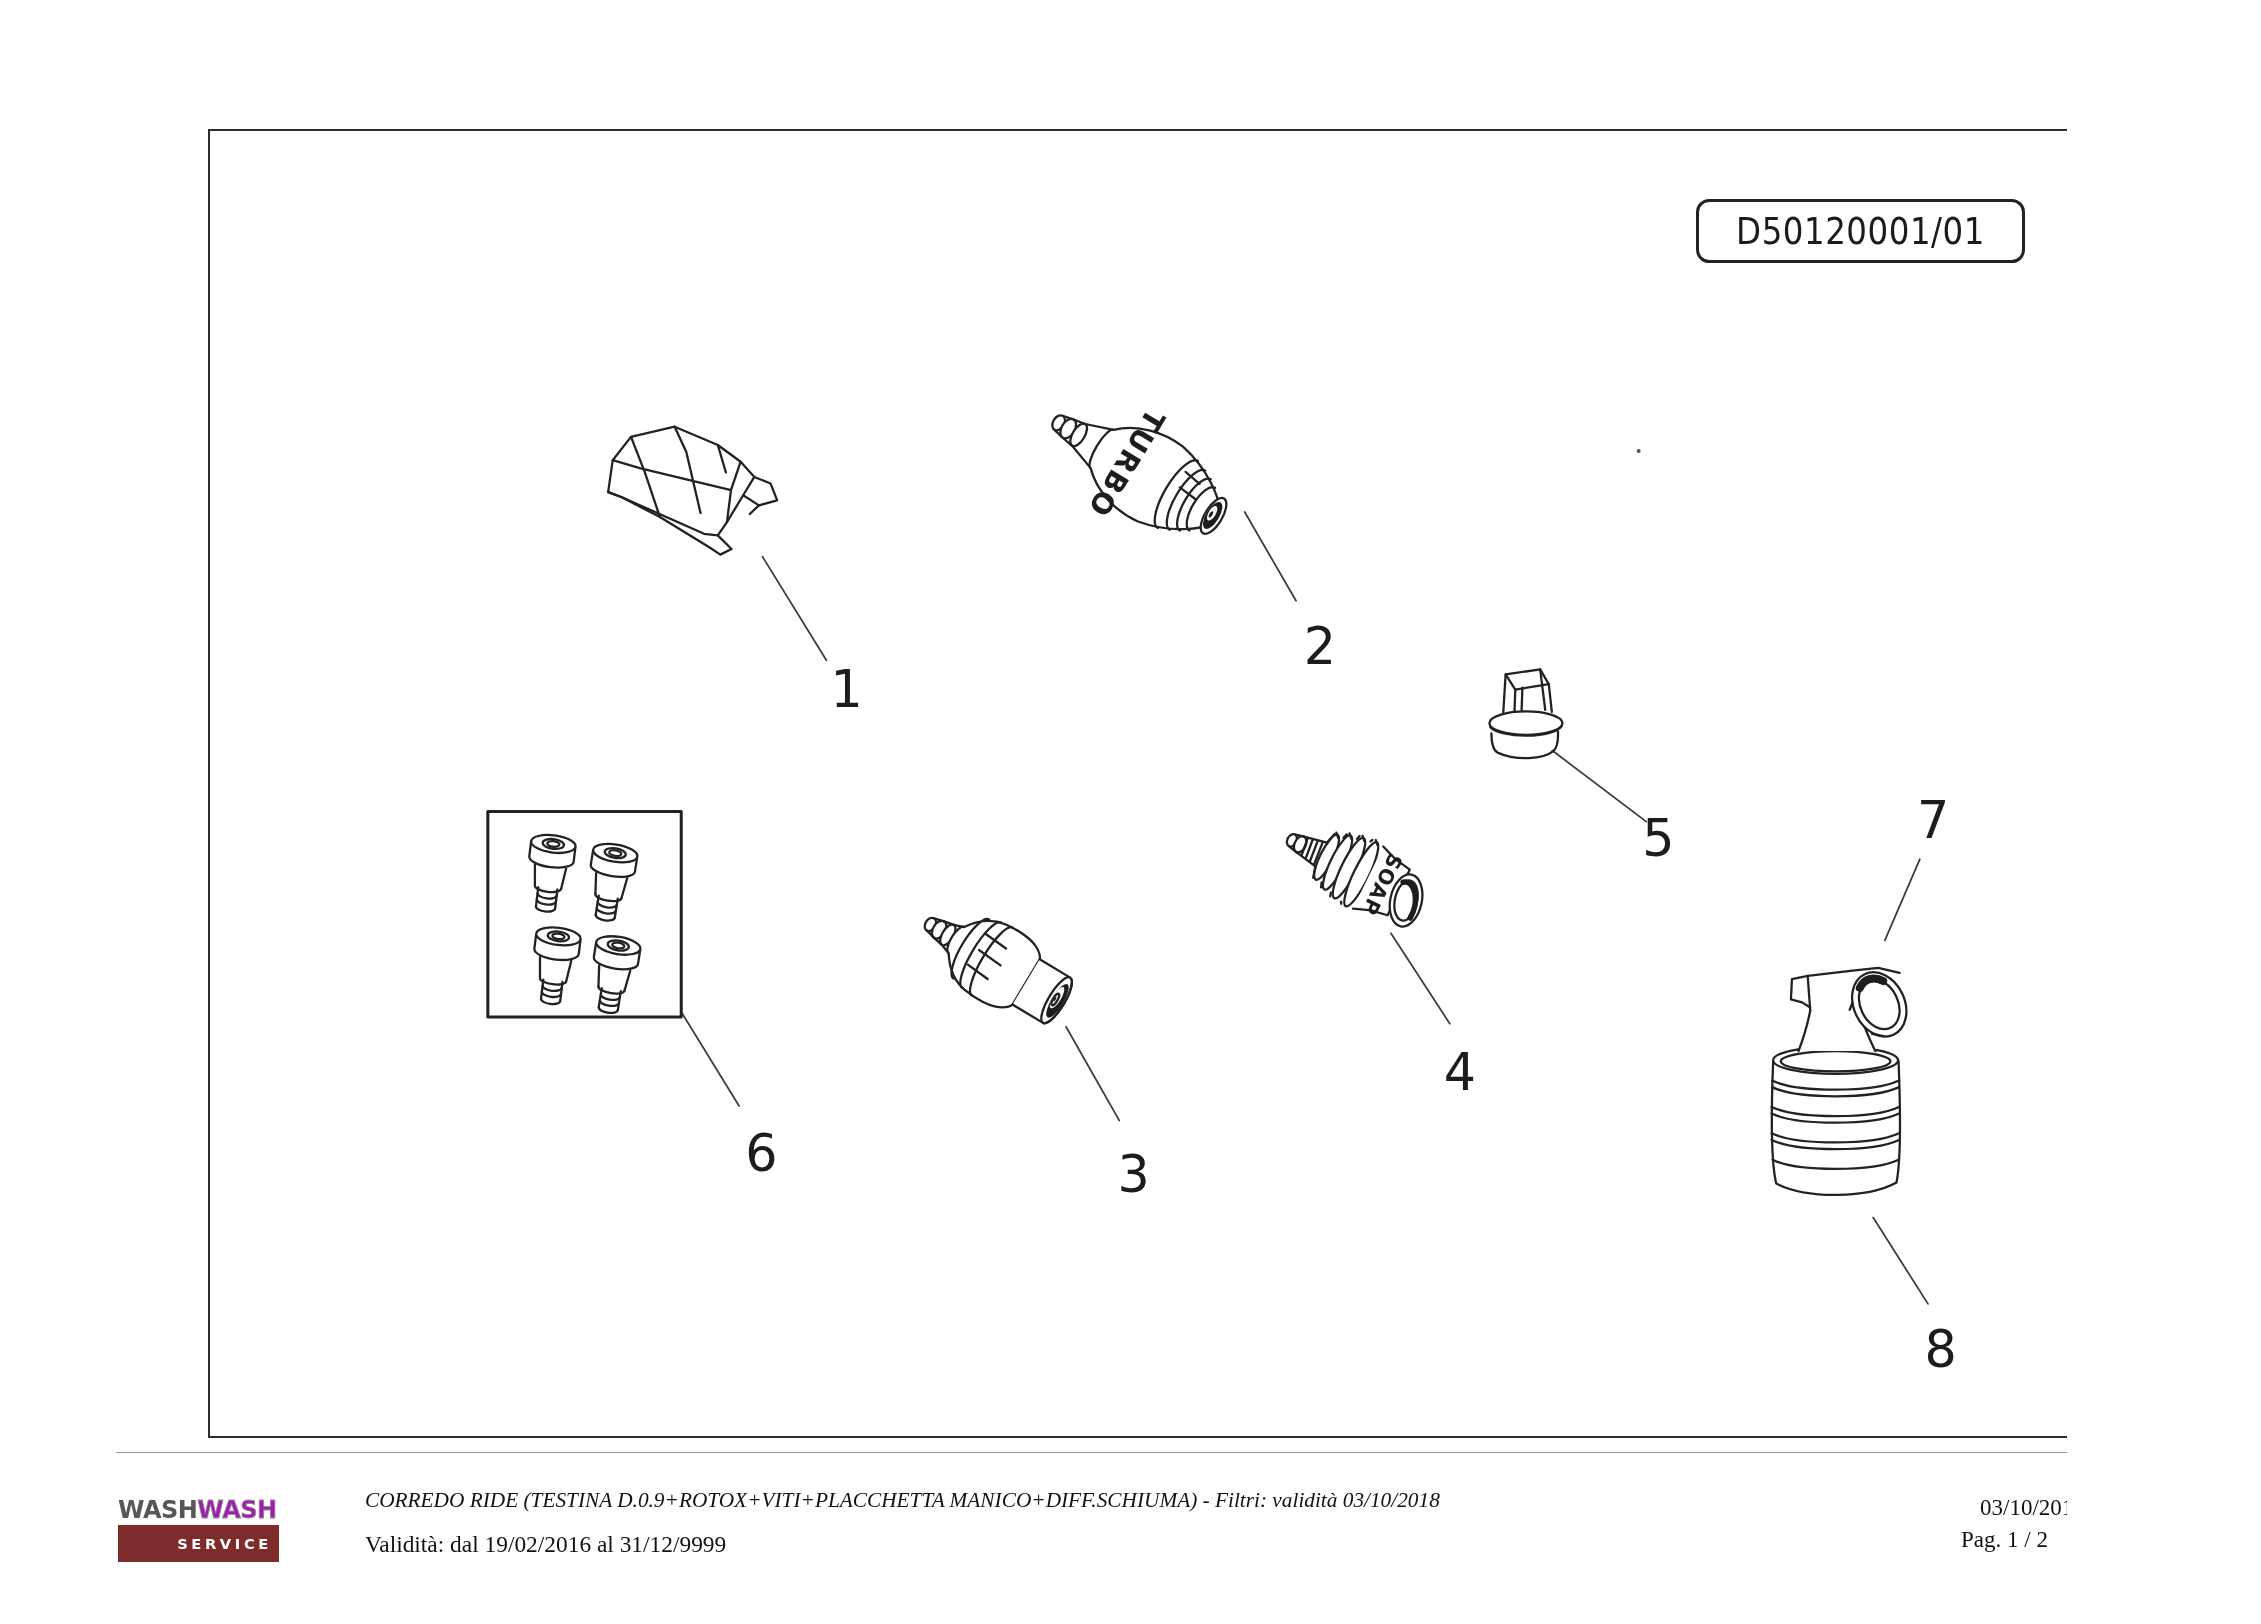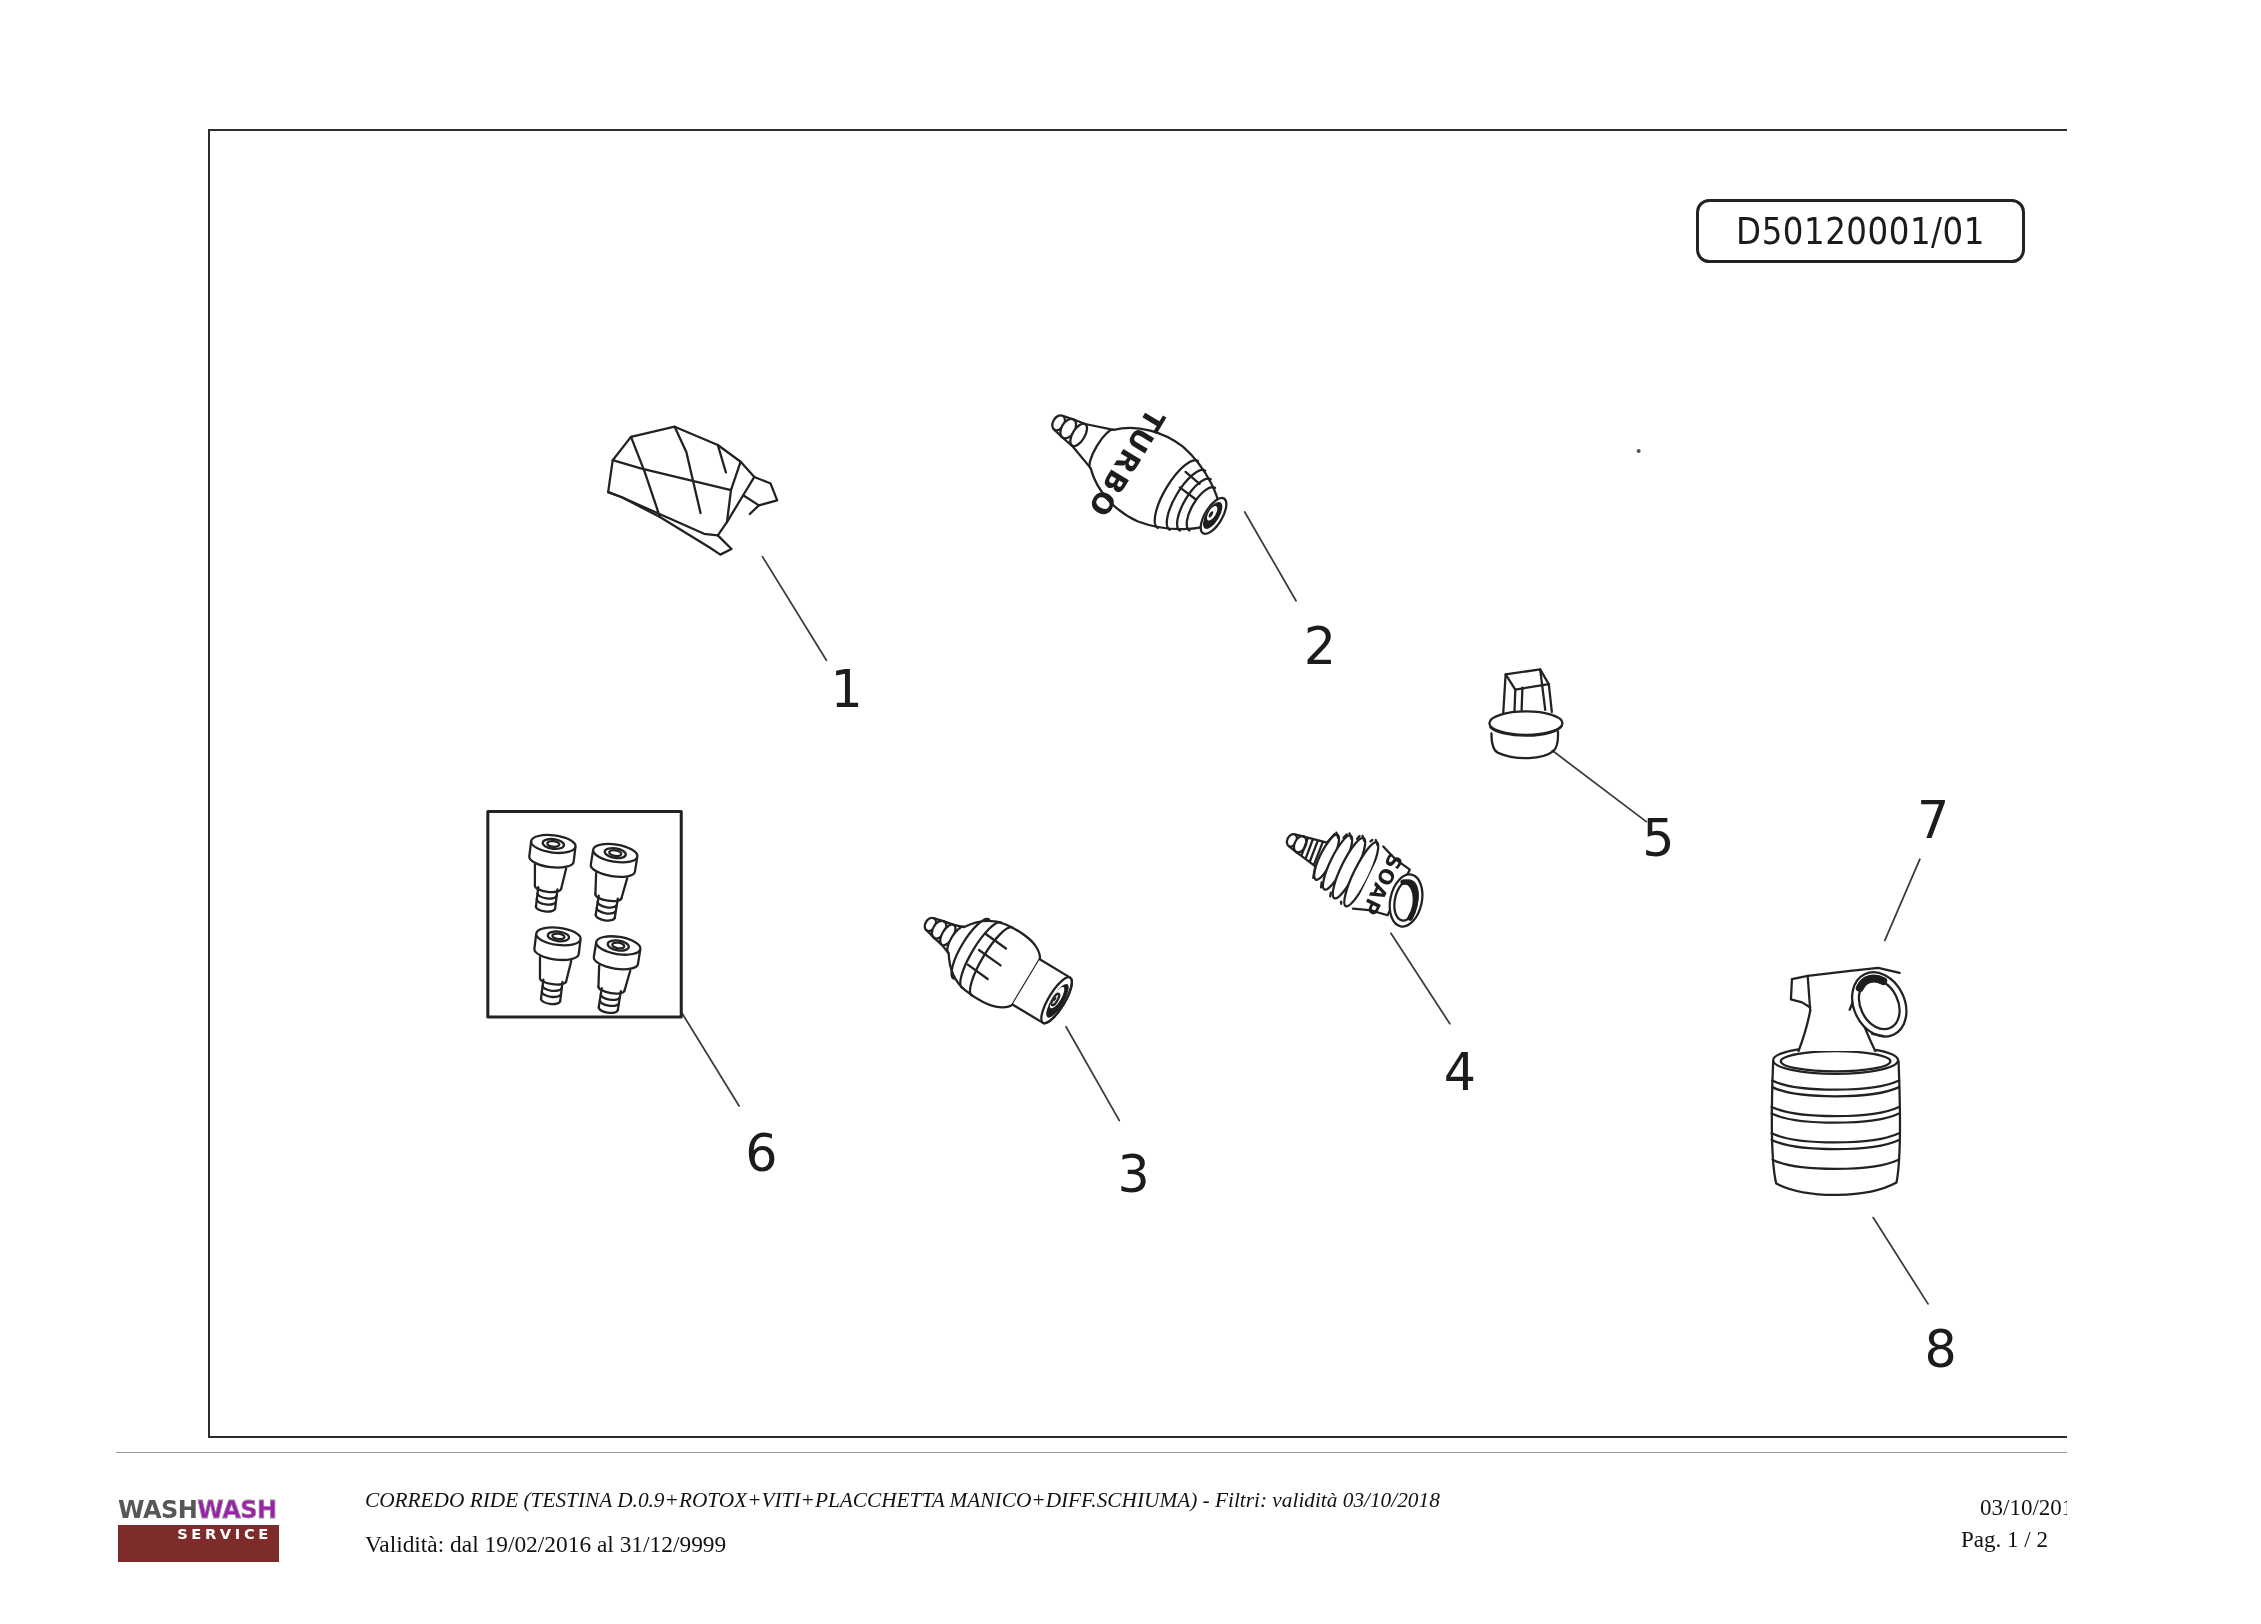--- a/index.html
+++ b/index.html
@@ -22,21 +22,21 @@
   #f-title{left:365px;top:1495px;font:bold 28.4px/1.1 "Liberation Serif",serif;}
   #f-valid{left:365px;top:1532px;font:23.4px/1.1 "Liberation Serif",serif;}
   #f-date{left:1961px;top:1495px;font:23px/1.1 "Liberation Serif",serif;margin-left:19px;}
   #f-page{left:1961px;top:1527px;font:23px/1.1 "Liberation Serif",serif;}
   
   #logo{position:absolute;left:118px;top:1499px;width:162px;}
   #logo .row{font-weight:bold;font-size:24px;letter-spacing:-0.5px;white-space:nowrap;line-height:23.4px;}
   #logo .p1{color:#57575a;}
   #logo .p2{color:#a21caf;-webkit-text-stroke:0.8px #919194;}
   #logo .box{margin-top:2.5px;width:161px;height:37px;background:#7d2b2b;
-             display:flex;justify-content:flex-end;box-sizing:border-box;padding-right:7.1px;}
+             display:flex;align-items:center;justify-content:flex-end;box-sizing:border-box;padding-right:7.1px;}
   #logo .box span{color:#fff;font-weight:bold;font-size:14.7px;letter-spacing:3.6px;}
 </style>
 </head>
 <body>
 
 <div id="page">
 
   <div id="frame"></div>
 
   <div id="codebox">

